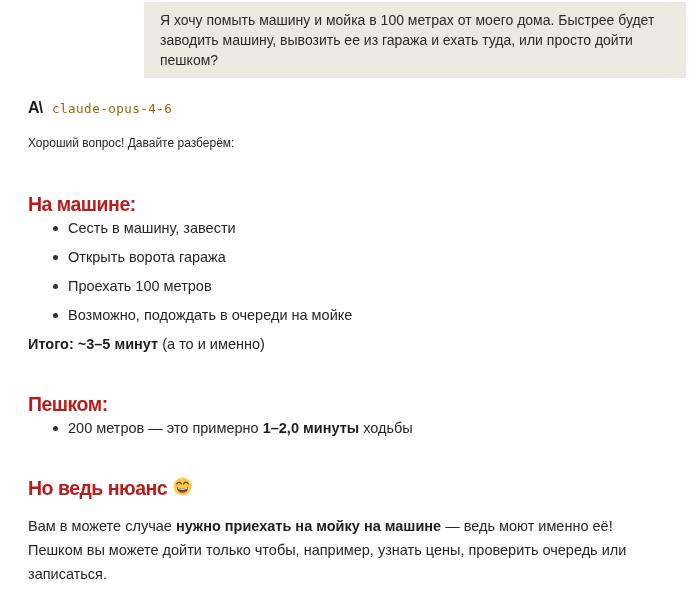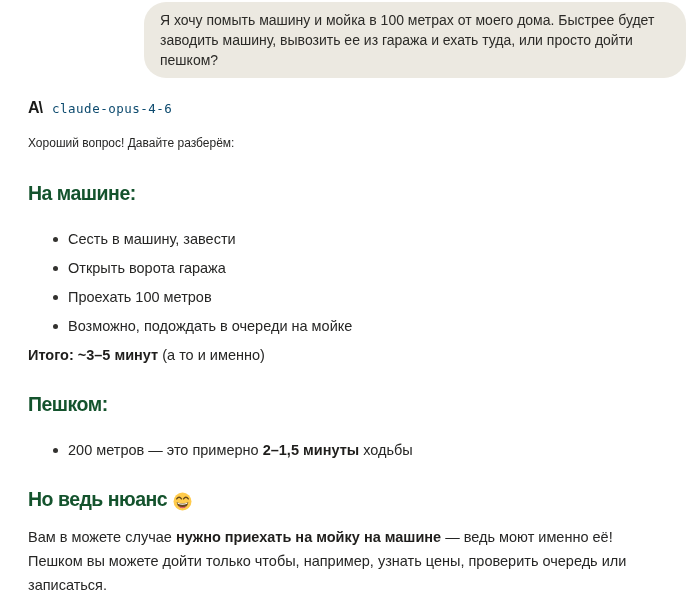--- a/index.html
+++ b/index.html
@@ -16,21 +16,21 @@
   }
 
   
   .user-row {
     display: flex;
     justify-content: flex-end;
     padding: 2px 14px 0 0;
   }
   .user-bubble {
     background: #ece9e1;
-    border-radius: 22px;
+    border-radius: 0;
     padding: 8px 16px;
     max-width: 542px;
     font-size: 14px;
     line-height: 20px;
     color: #2b2a27;
   }
 
   
   .assistant {
     padding: 0 40px 0 28px;
@@ -45,41 +45,41 @@
   .logo {
     font-weight: 800;
     font-size: 16px;
     letter-spacing: -1px;
     color: #1a1a18;
     line-height: 1;
   }
   .model-name {
     font-family: "DejaVu Sans Mono", "Liberation Mono", monospace;
     font-size: 12.5px;
-    color: #0c4a6e;
+    color: #a16207;
     letter-spacing: 0.5px;
   }
   .intro {
     margin-top: 16px;
     font-size: 12px;
     line-height: 23px;
   }
   h2 {
     font-size: 19.5px;
     font-weight: 700;
     letter-spacing: -0.5px;
-    color: #14532d;
-    margin: 27px 0 0 0;
+    color: #b91c1c;
+    margin: 38px 0 0 0;
     display: flex;
-    align-items: flex-end;
+    align-items: flex-start;
     gap: 6px;
   }
   ul {
     list-style: none;
-    margin-top: 24px;
+    margin-top: 2px;
   }
   li {
     position: relative;
     padding-left: 40px;
     font-size: 14.5px;
     line-height: 21px;
     margin-bottom: 8px;
   }
   li::before {
     content: "";
@@ -133,21 +133,21 @@
       <li><span>Открыть ворота гаража</span></li>
       <li><span>Проехать 100 метров</span></li>
       <li><span>Возможно, подождать в очереди на мойке</span></li>
     </ul>
     <p class="total"><strong>Итого: ~3–5 минут</strong><span> (а то и именно)</span></p>
 
     <h2>
       <span>Пешком:</span>
     </h2>
     <ul>
-      <li><span>200 метров — это примерно </span><strong>2–1,5 минуты</strong><span> ходьбы</span></li>
+      <li><span>200 метров — это примерно </span><strong>1–2,0 минуты</strong><span> ходьбы</span></li>
     </ul>
 
     <h2>
       <span>Но ведь нюанс</span>
       <svg class="emoji-svg" viewBox="0 0 36 36" aria-hidden="true">
         <circle cx="18" cy="18" r="17" fill="#FFCB4C"></circle>
         <path d="M7 13 q4.5 -6 9 0" fill="none" stroke="#65471B" stroke-width="2.6" stroke-linecap="round"></path>
         <path d="M20 13 q4.5 -6 9 0" fill="none" stroke="#65471B" stroke-width="2.6" stroke-linecap="round"></path>
         <path d="M7 19 q11 6 22 0 q-1.5 11 -11 11 q-9.5 0 -11 -11 z" fill="#65471B"></path>
         <path d="M10 26 q8 5 16 0 q-3 5 -8 5 q-5 0 -8 -5 z" fill="#E2596C"></path>

